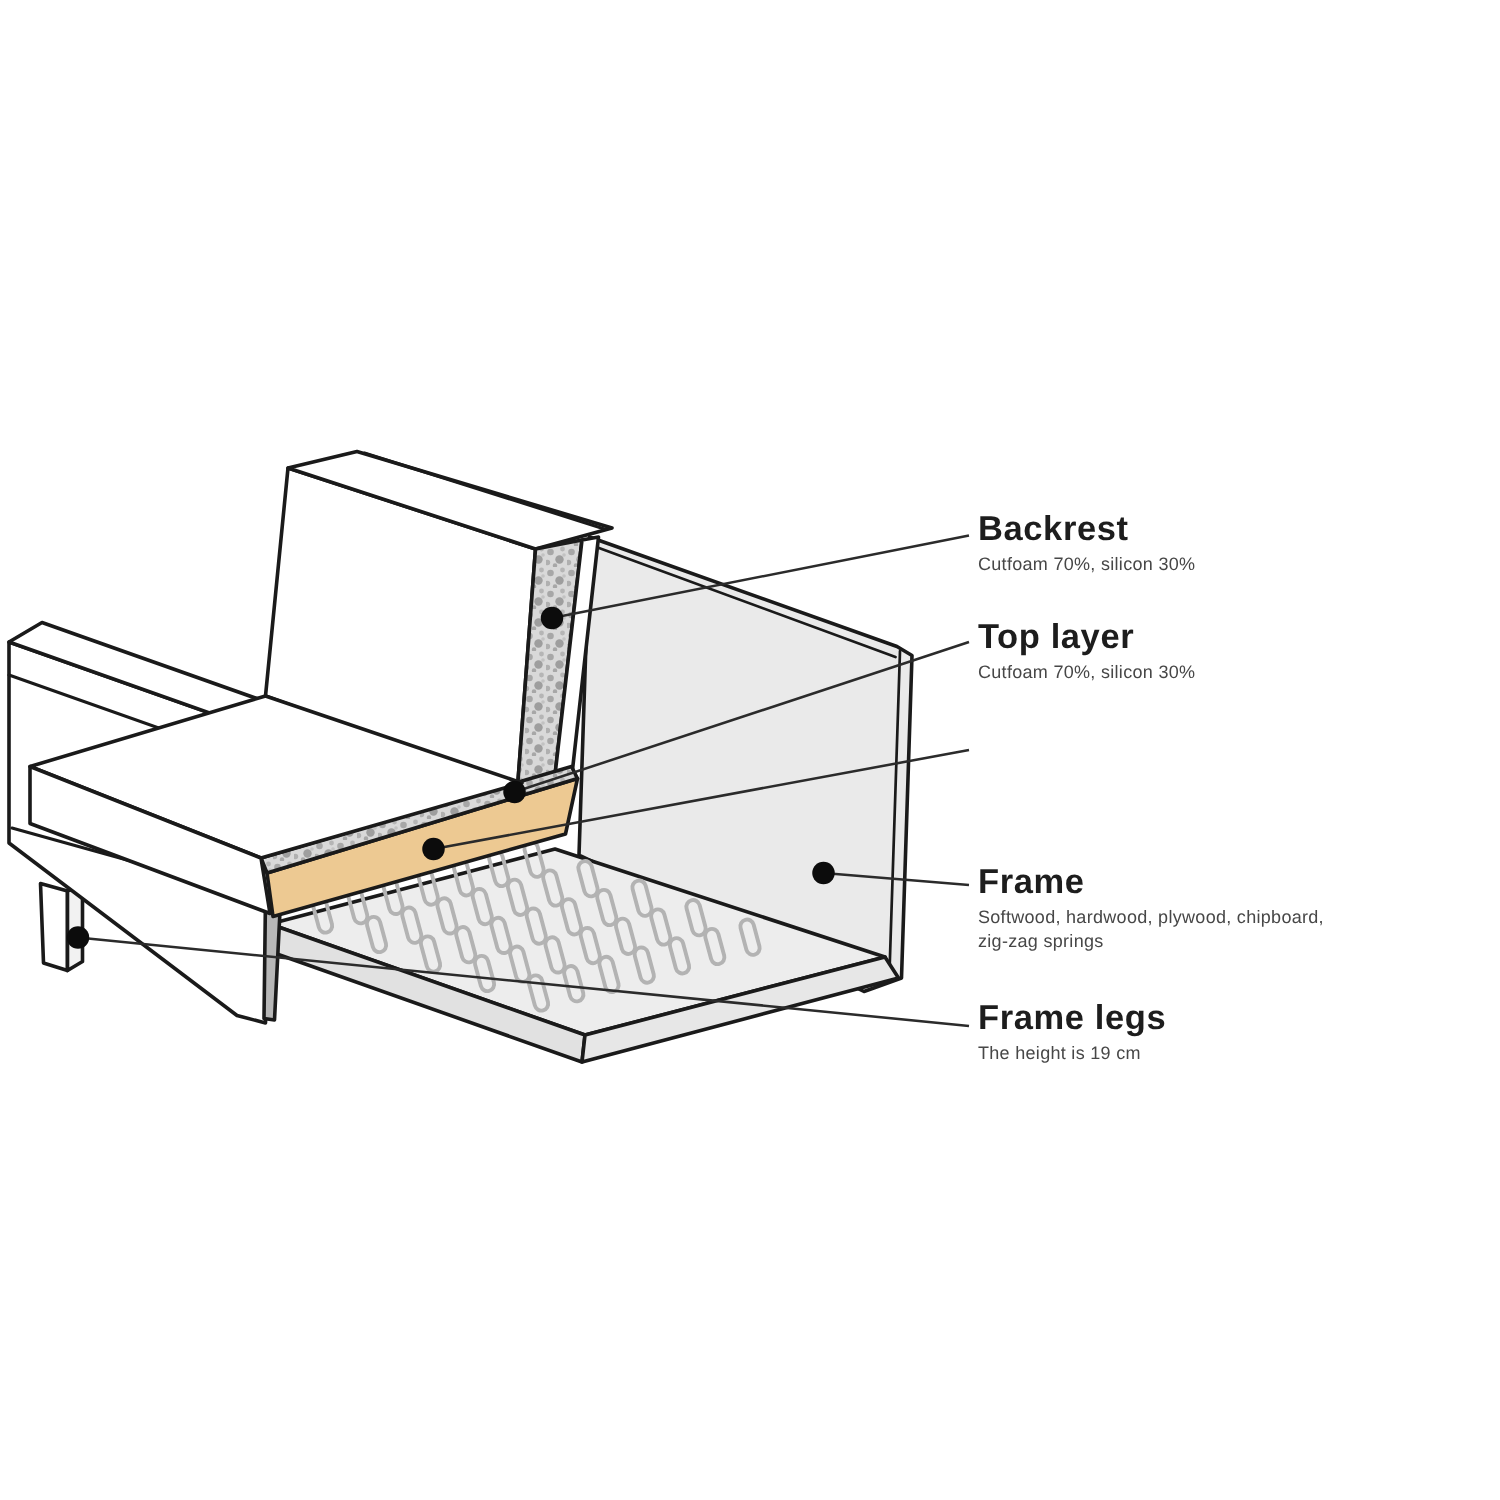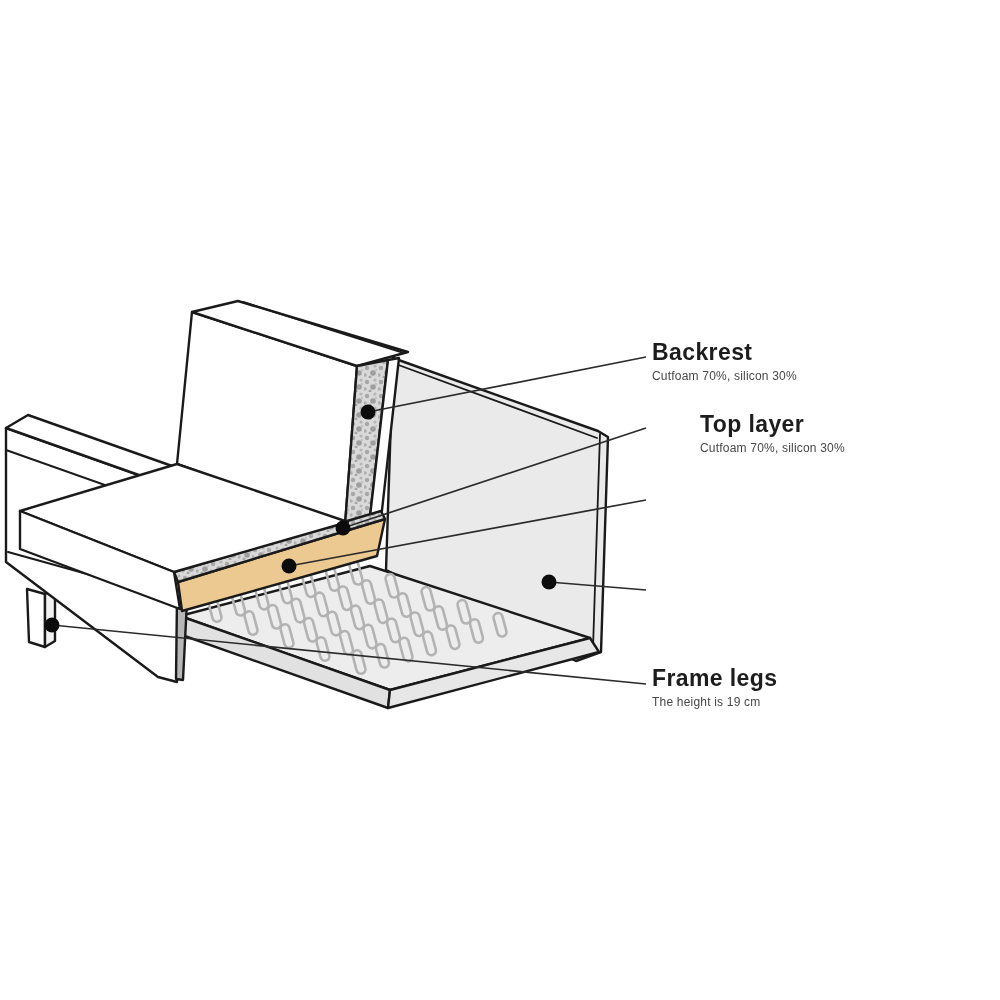--- a/index.html
+++ b/index.html
@@ -3,21 +3,21 @@
 <meta charset="utf-8">
 <style>
   html,body{margin:0;padding:0;background:#ffffff;}
   .stage{position:relative;width:1000px;height:1000px;background:#fff;overflow:hidden;
          font-family:"Liberation Sans", sans-serif;padding-left:47px;}
   svg{position:absolute;left:0;top:0;}
   .label{position:absolute;left:652px;color:#1c1c1c;}
   .label h3{margin:0;font-size:23px;font-weight:700;letter-spacing:.4px;line-height:1.1;color:#1d1d1d;}
   .label p{margin:4px 0 0 0;font-size:12px;line-height:1.3;color:#474747;letter-spacing:.2px;}
   .label-backrest{top:340px;}
-  .label-top-layer{top:412px;margin-left:48px;}
+  .label-top-layer{top:412px;}
   .label-seat{top:483px;}
   .label-seat p{max-width:272px;}
   .label-frame{top:575px;}
   .label-frame p{max-width:252px;}
   .label-metal-legs{top:666px;}
 </style>
 </head>
 <body>
 
 <div class="stage">
@@ -121,18 +121,22 @@
   </svg>
 
   <div class="label label-backrest">
     <h3>Backrest</h3>
     <p>Cutfoam 70%, silicon 30%</p>
   </div>
   <div class="label label-top-layer">
     <h3>Top layer</h3>
     <p>Cutfoam 70%, silicon 30%</p>
   </div>
+  <div class="label label-frame">
+    <h3>Frame</h3>
+    <p>Softwood, hardwood, plywood, chipboard, zig-zag springs</p>
+  </div>
   <div class="label label-metal-legs">
     <h3>Frame legs</h3>
     <p>The height is 19 cm</p>
   </div>
 
 </div>
 
 </body></html>

